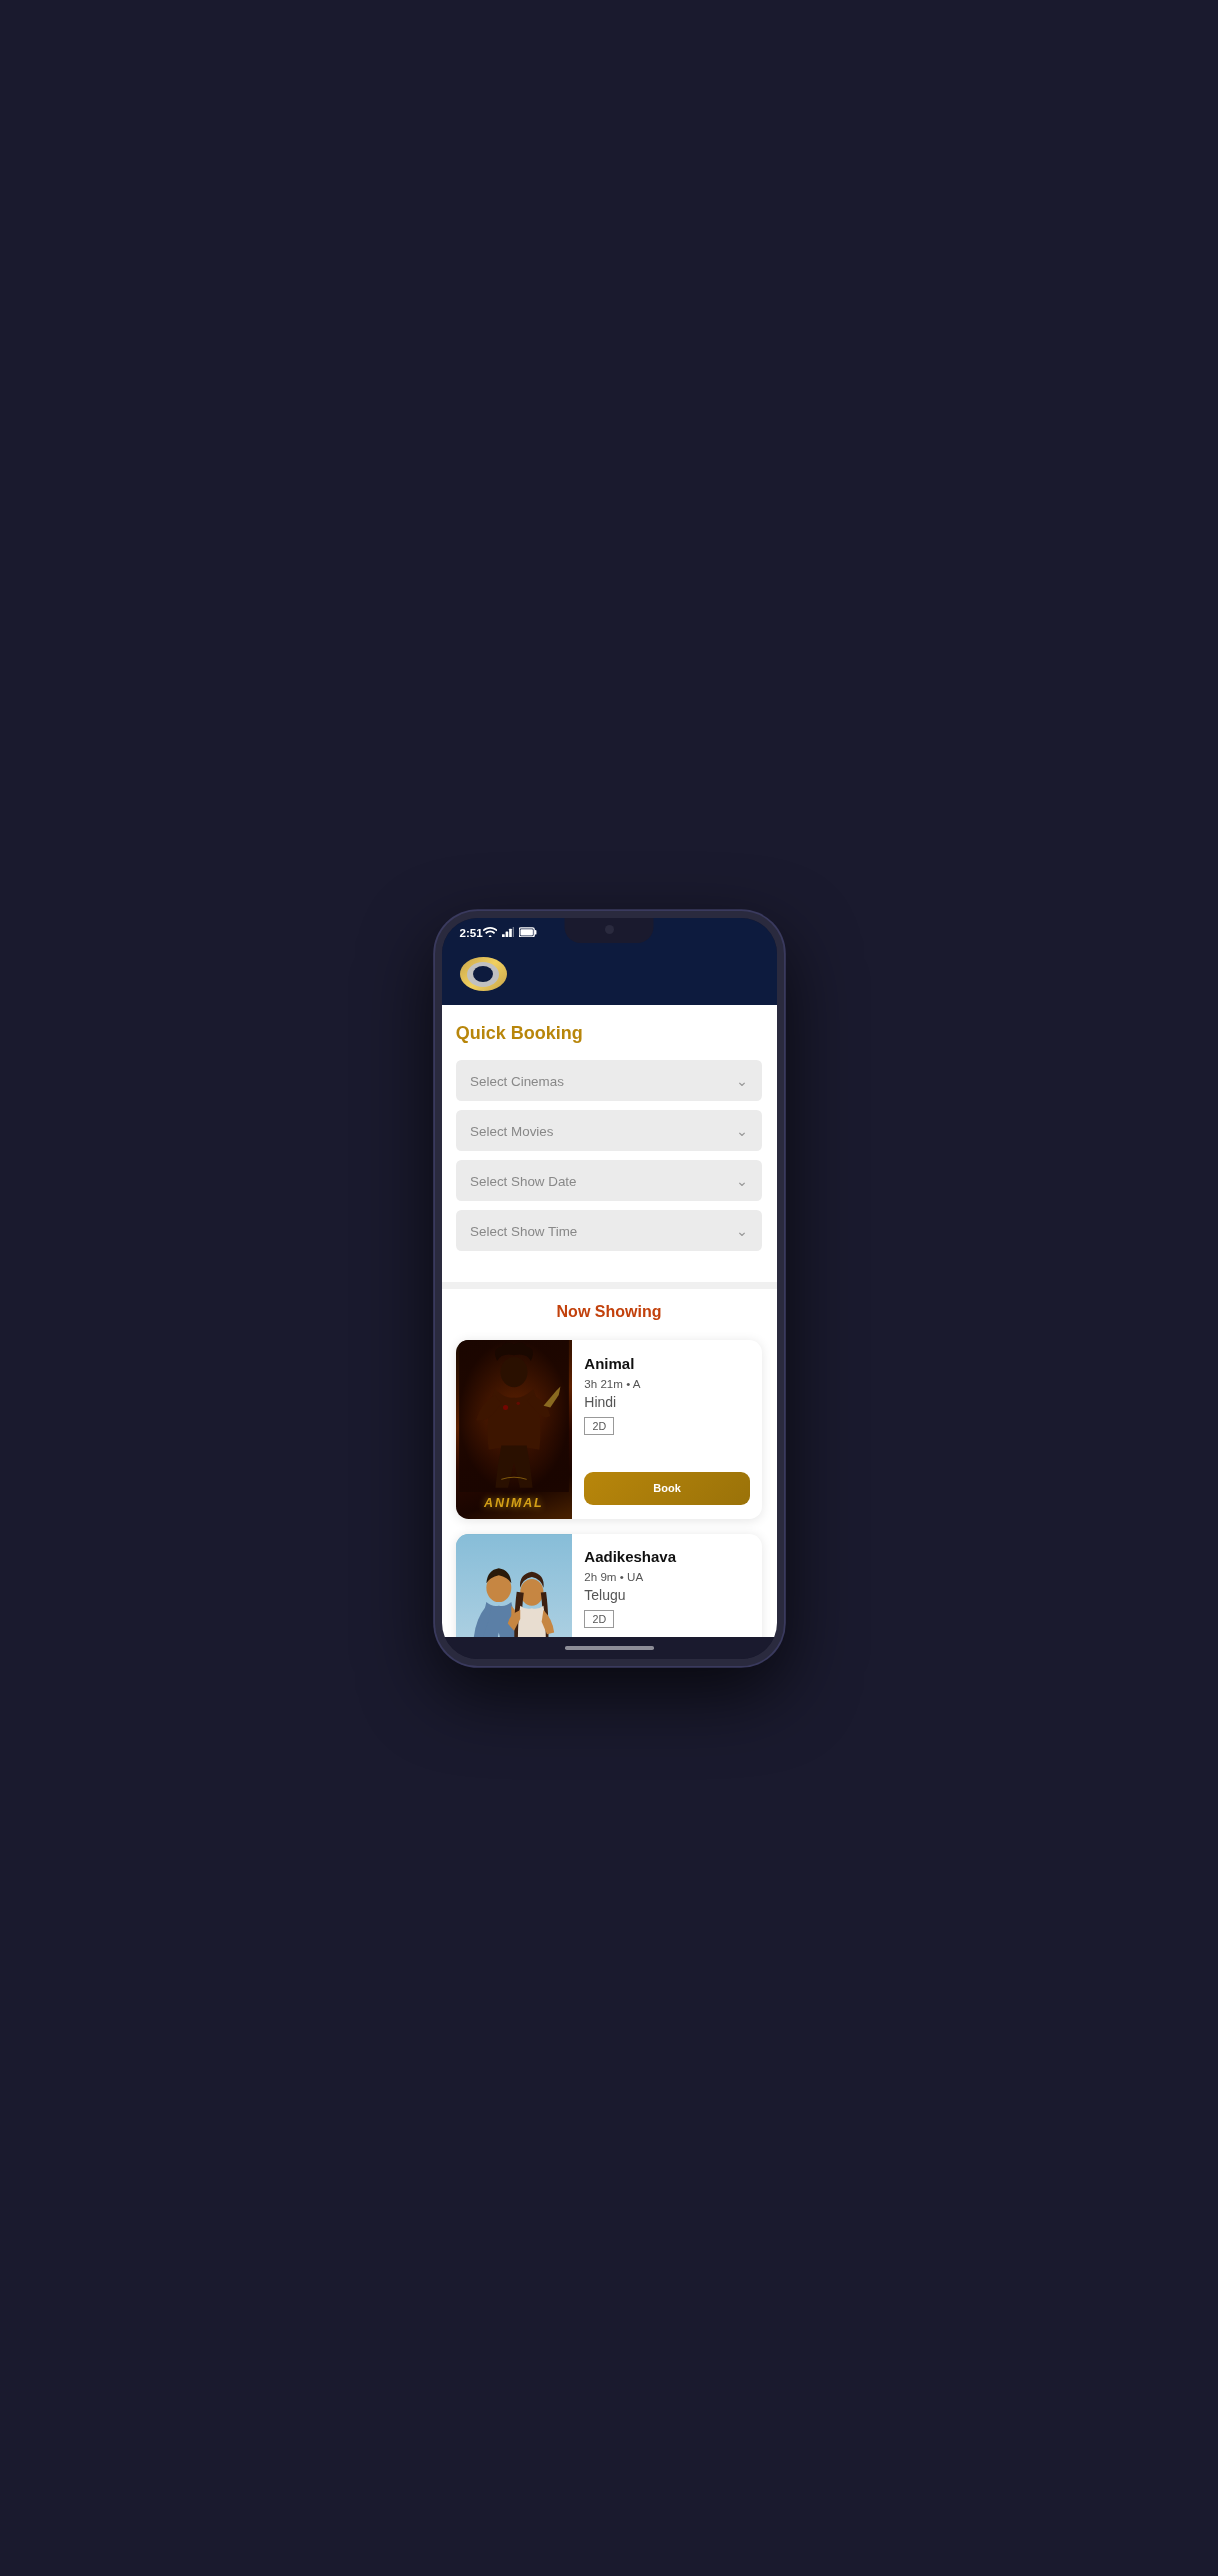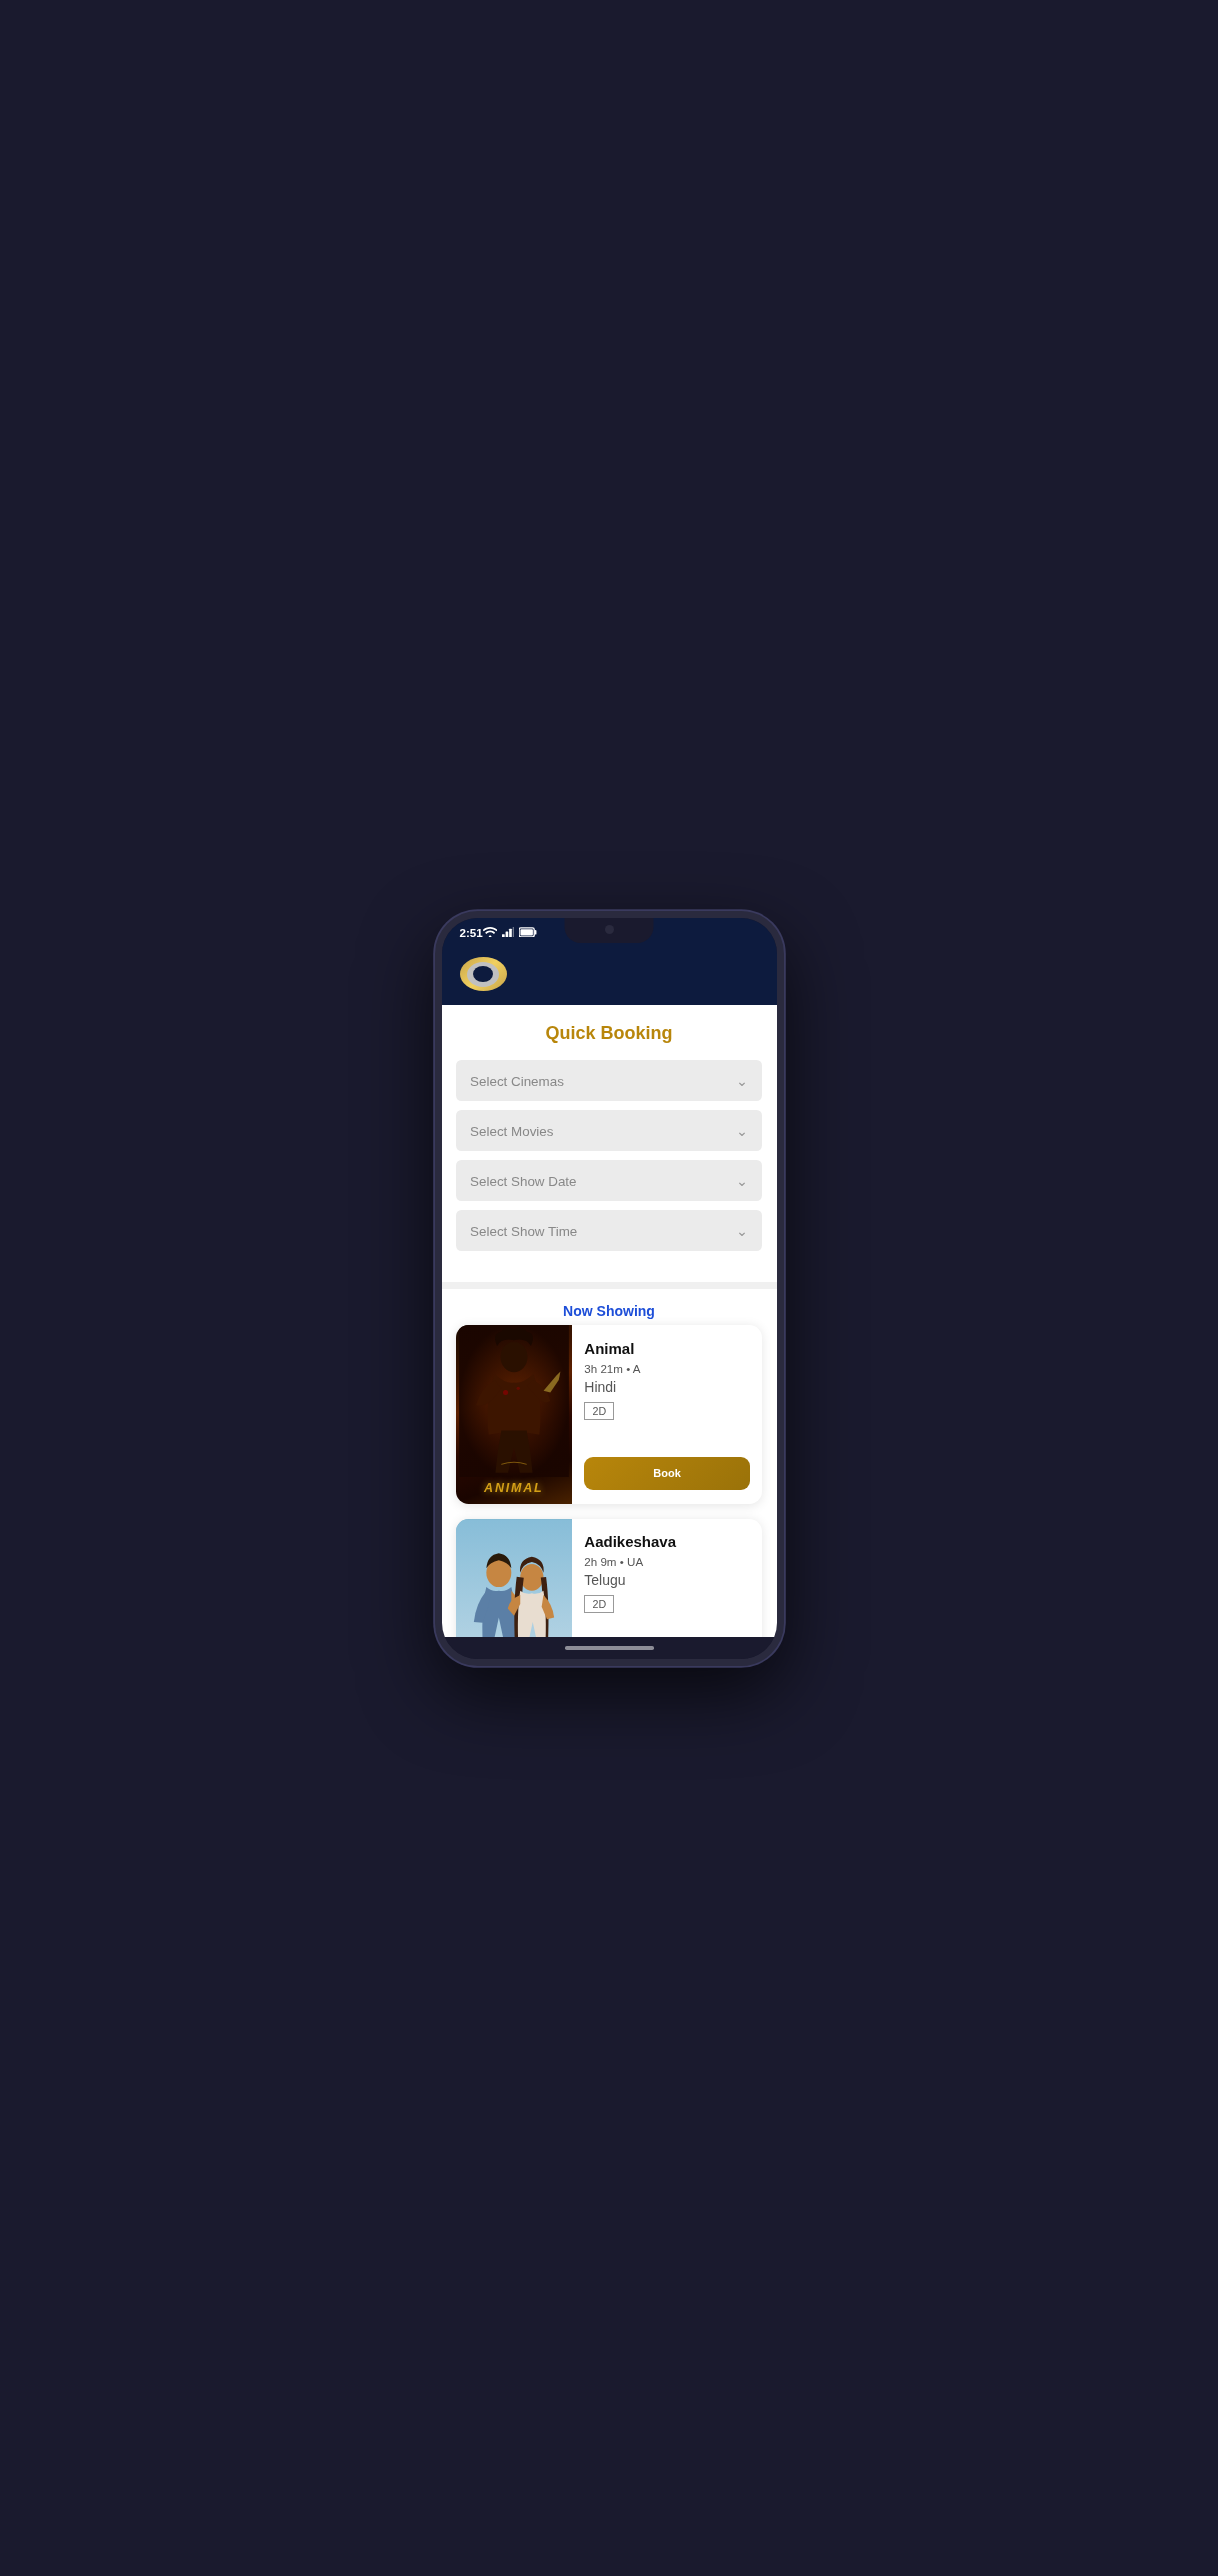--- a/index.html
+++ b/index.html
@@ -136,21 +136,20 @@
     .main-content::-webkit-scrollbar { display: none; }
 
     
     .quick-booking-section {
       background: white;
       padding: 18px 14.3px 21.5px;
       margin-bottom: 7.2px;
     }
 
     .section-title {
-      text-align: center;
       font-size: 18px;
       font-weight: 700;
       color: #b8860b;
       margin-bottom: 16px;
     }
 
     .dropdown-row {
       background: #ebebeb;
       border-radius: 5.4px;
       padding: 12.5px 14.3px;
@@ -172,24 +171,24 @@
     }
 
     
     .now-showing-section {
       background: white;
       padding: 14.3px;
     }
 
     .now-showing-title {
       text-align: center;
-      font-size: 14px;
+      font-size: 16px;
       font-weight: 700;
-      color: #1d4ed8;
-      margin-bottom: 6px;
+      color: #c2410c;
+      margin-bottom: 19px;
     }
 
     .movie-card {
       background: white;
       border-radius: 12.5px;
       box-shadow: 0 1.8px 10.7px rgba(0,0,0,0.1);
       display: flex;
       overflow: hidden;
       margin-bottom: 14.3px;
       min-height: 179px;

